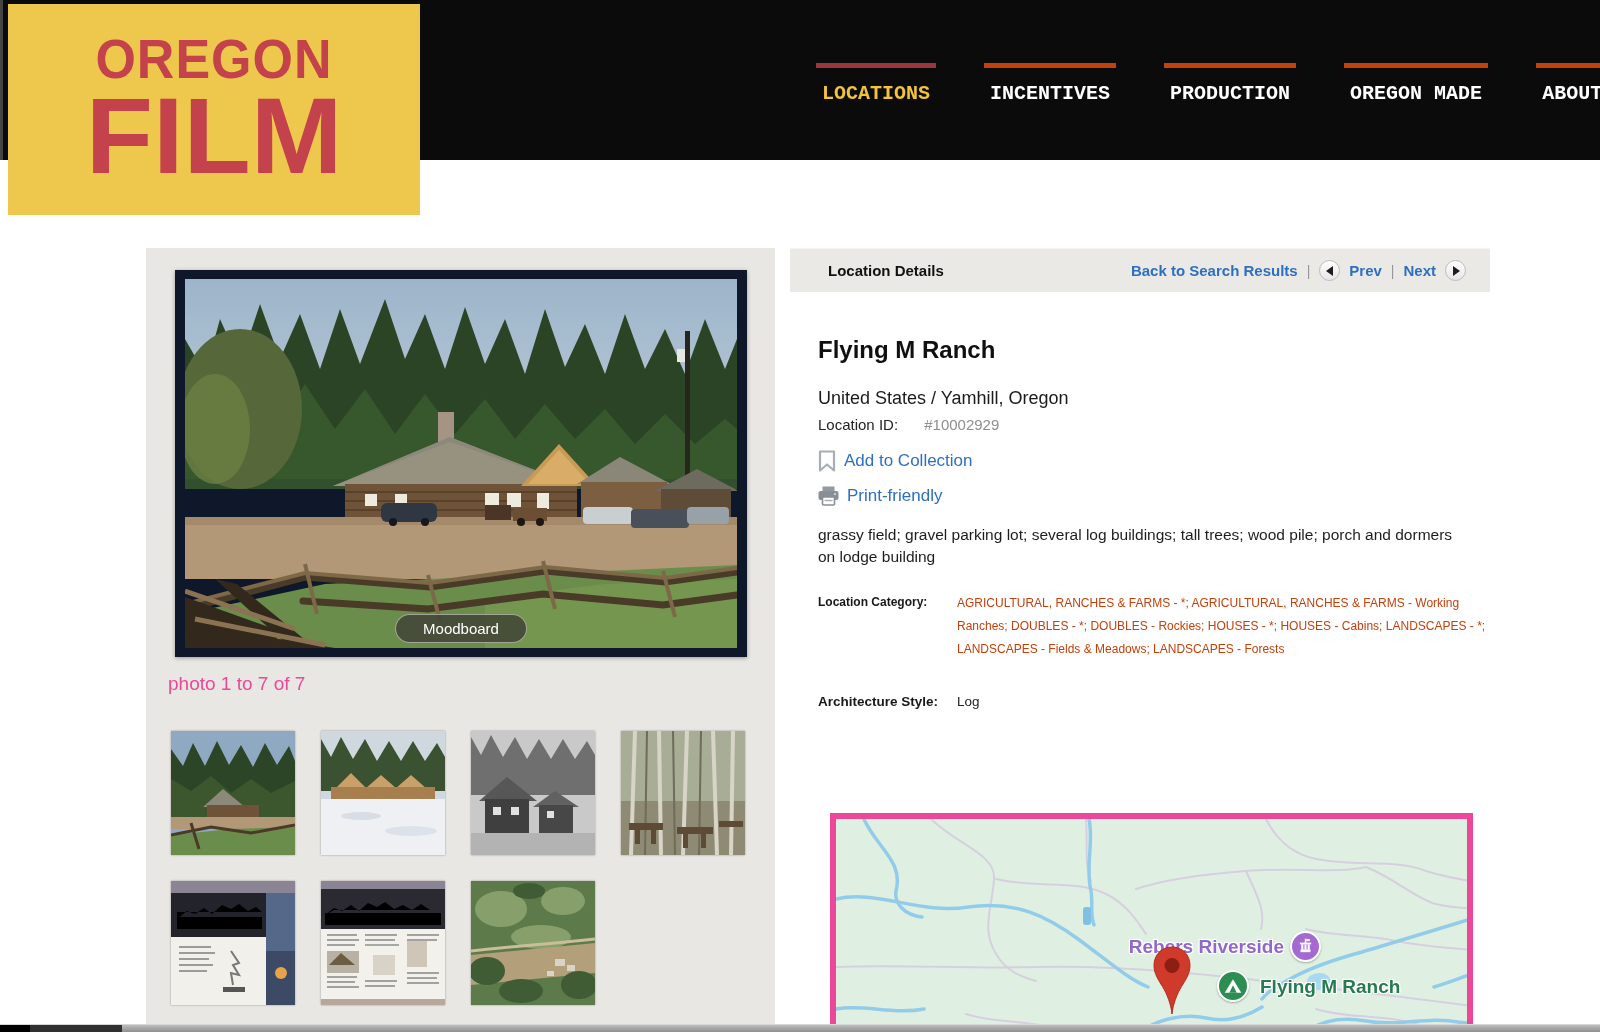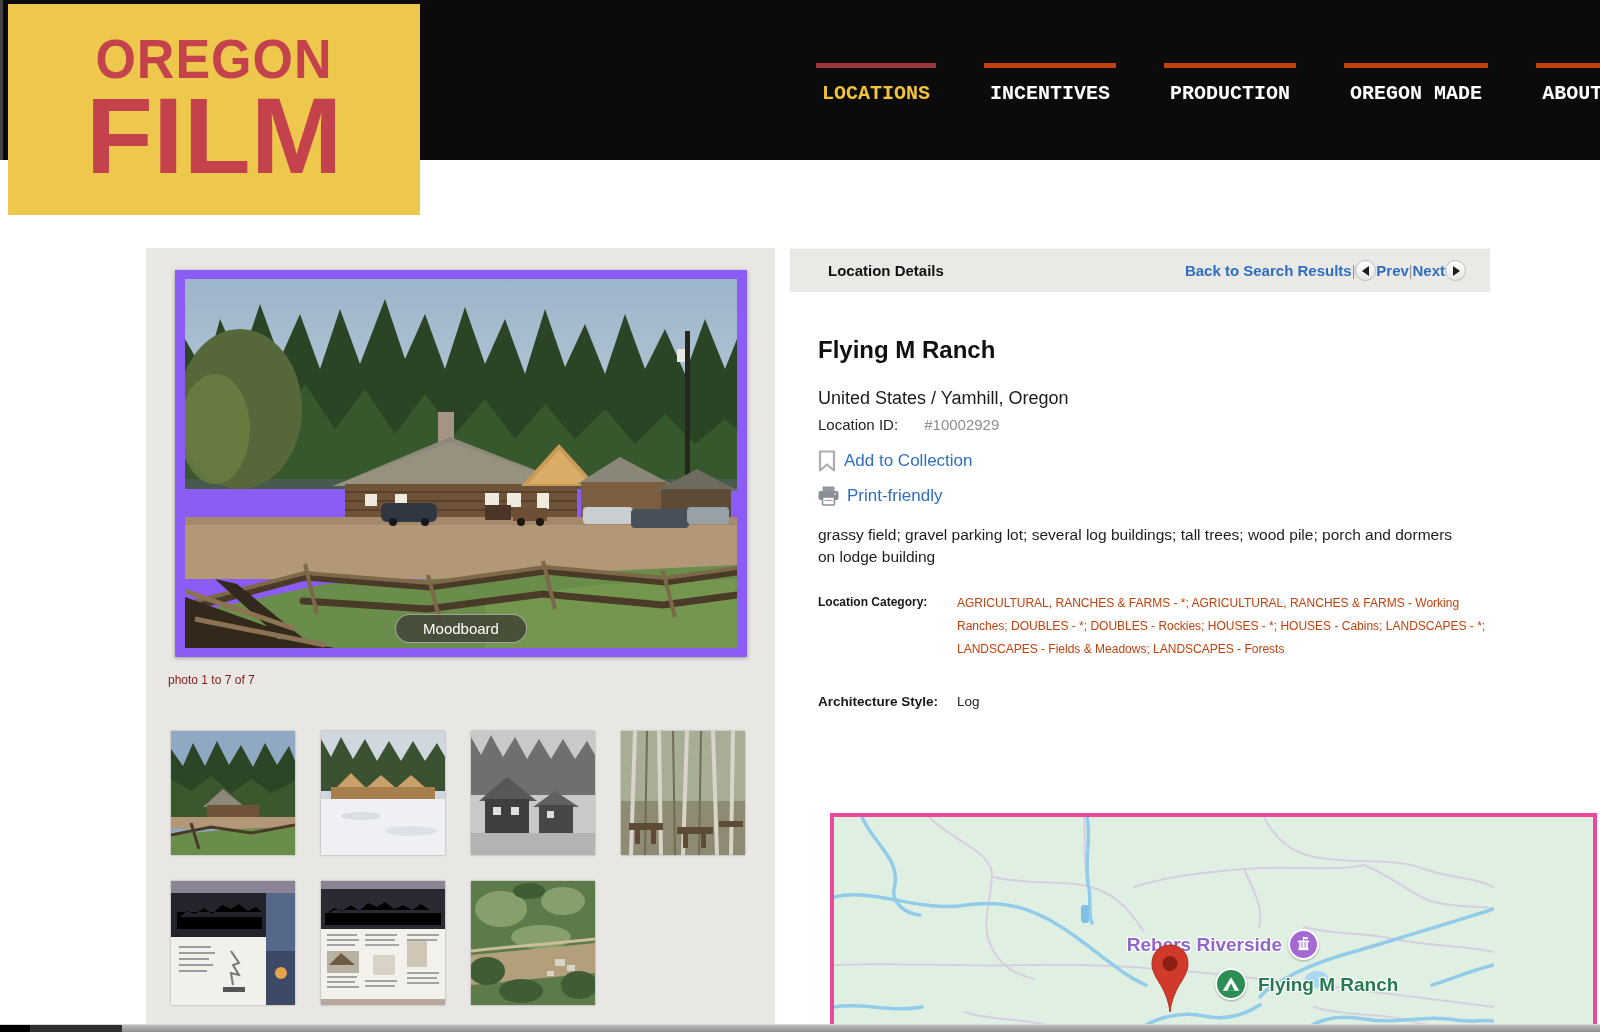--- a/index.html
+++ b/index.html
@@ -26,42 +26,42 @@
   .mainnav { position:absolute; left:816px; top:63px; display:flex; gap:48px; z-index:5; }
   .nav-item {
     font-family:"Liberation Mono", monospace; font-weight:700; font-size:20px;
     color:#ffffff; border-top:5px solid #c2410c; padding:14px 6px 0 6px; white-space:nowrap;
     cursor:pointer; letter-spacing:0px;
   }
   .nav-item.active { color:#f3c33c; border-top-color:#9c363d; }
   
   .left-panel { position:absolute; left:146px; top:248px; width:629px; height:776px; background:#e9e7e3; }
   .photo-frame {
-    position:absolute; left:175px; top:270px; width:572px; height:387px; background:#8b5cf6;
+    position:absolute; left:175px; top:270px; width:572px; height:387px; background:#0f172a;
     box-shadow:0 1px 4px rgba(0,0,0,.35);
   }
   .photo-frame svg.mainphoto { position:absolute; left:10px; top:9px; width:552px; height:369px; display:block; }
   .moodboard-btn {
     position:absolute; left:50%; bottom:14px; transform:translateX(-50%);
     background:rgba(62,62,52,.8); border:1px solid rgba(235,235,225,.55);
     color:#fff; font-size:15px; padding:5px 27px; border-radius:16px; white-space:nowrap; cursor:pointer;
   }
-  .photo-counter { position:absolute; left:168px; top:673px; font-size:12px; color:#7f1d1d; }
+  .photo-counter { position:absolute; left:168px; top:673px; font-size:19px; color:#ec4899; }
   .thumb {
     position:absolute; width:124px; height:124px; background:#ccc; overflow:hidden;
     box-shadow:0 0 2px rgba(0,0,0,.35); cursor:pointer;
   }
   .thumb svg { display:block; width:124px; height:124px; }
   
   .detail-bar {
     position:absolute; left:790px; top:248px; width:700px; height:44px; background:#ebe9e5;
     border-top:1px solid #f6f5f3; display:flex; align-items:center;
   }
   .detail-bar-title { font-size:15px; font-weight:700; color:#111; margin-left:38px; }
-  .detail-bar-links { margin-left:auto; margin-right:24px; display:flex; align-items:center; }
+  .detail-bar-links { margin-left:auto; margin-right:24px; display:flex; align-items:center; gap:9px; }
   .blue-link { color:#2e6fc1; font-weight:700; font-size:15px; text-decoration:none; cursor:pointer; }
   .bar-sep { color:#97979b; font-size:14px; }
   .circle-btn {
     width:21px; height:21px; border-radius:50%; background:linear-gradient(#ffffff,#e6e6e6);
     border:1px solid #bcbcbc; display:flex; align-items:center; justify-content:center; cursor:pointer;
   }
   .tri-left { width:0; height:0; border-top:5px solid transparent; border-bottom:5px solid transparent; border-right:7px solid #1d1d1d; margin-right:1px; }
   .tri-right { width:0; height:0; border-top:5px solid transparent; border-bottom:5px solid transparent; border-left:7px solid #1d1d1d; margin-left:1px; }
   .loc-title { position:absolute; left:818px; top:336px; font-size:24px; font-weight:700; color:#101010; }
   .loc-region { position:absolute; left:818px; top:388px; font-size:18px; color:#1b1b1b; }
@@ -72,22 +72,22 @@
   .action-row .link { color:#2e6fc1; font-size:17px; }
   .row-collection { left:818px; top:450px; }
   .row-print { left:818px; top:486px; }
   .loc-desc { position:absolute; left:818px; top:524px; width:648px; font-size:15.5px; line-height:22px; color:#1d1d1d; }
   .cat-label { position:absolute; left:818px; top:592px; width:134px; font-size:12px; font-weight:700; line-height:21px; color:#181818; }
   .cat-value { position:absolute; left:957px; top:592px; width:537px; font-size:12px; line-height:23px; color:#c2410c; }
   .arch-label { position:absolute; left:818px; top:694px; font-size:13.5px; font-weight:700; color:#181818; }
   .arch-value { position:absolute; left:957px; top:694px; font-size:13.5px; color:#222; }
   
   .map {
-    position:absolute; left:830px; top:813px; width:767px; height:219px;
-    border:4px solid #ec4899; background:#dff0e3; overflow:hidden; cursor:grab;
+    position:absolute; left:830px; top:813px; width:643px; height:219px;
+    border:6px solid #ec4899; background:#dff0e3; overflow:hidden; cursor:grab;
   }
   .map svg.mapbg { position:absolute; left:0; top:0; width:660px; height:217px; }
   .map-label { position:absolute; font-size:19px; font-weight:700; white-space:nowrap;
     text-shadow:1px 1px 0 #fff,-1px -1px 0 #fff,1px -1px 0 #fff,-1px 1px 0 #fff,0 0 3px #fff; }
   .lbl-purple { left:283px; top:117px; width:165px; text-align:right; color:#9168c9; }
   .lbl-green  { left:424px; top:157px; color:#267b51; }
   .poi {
     position:absolute; border-radius:50%; border:2px solid #fff; display:flex;
     align-items:center; justify-content:center; box-shadow:0 1px 2px rgba(0,0,0,.3); cursor:pointer;
   }

